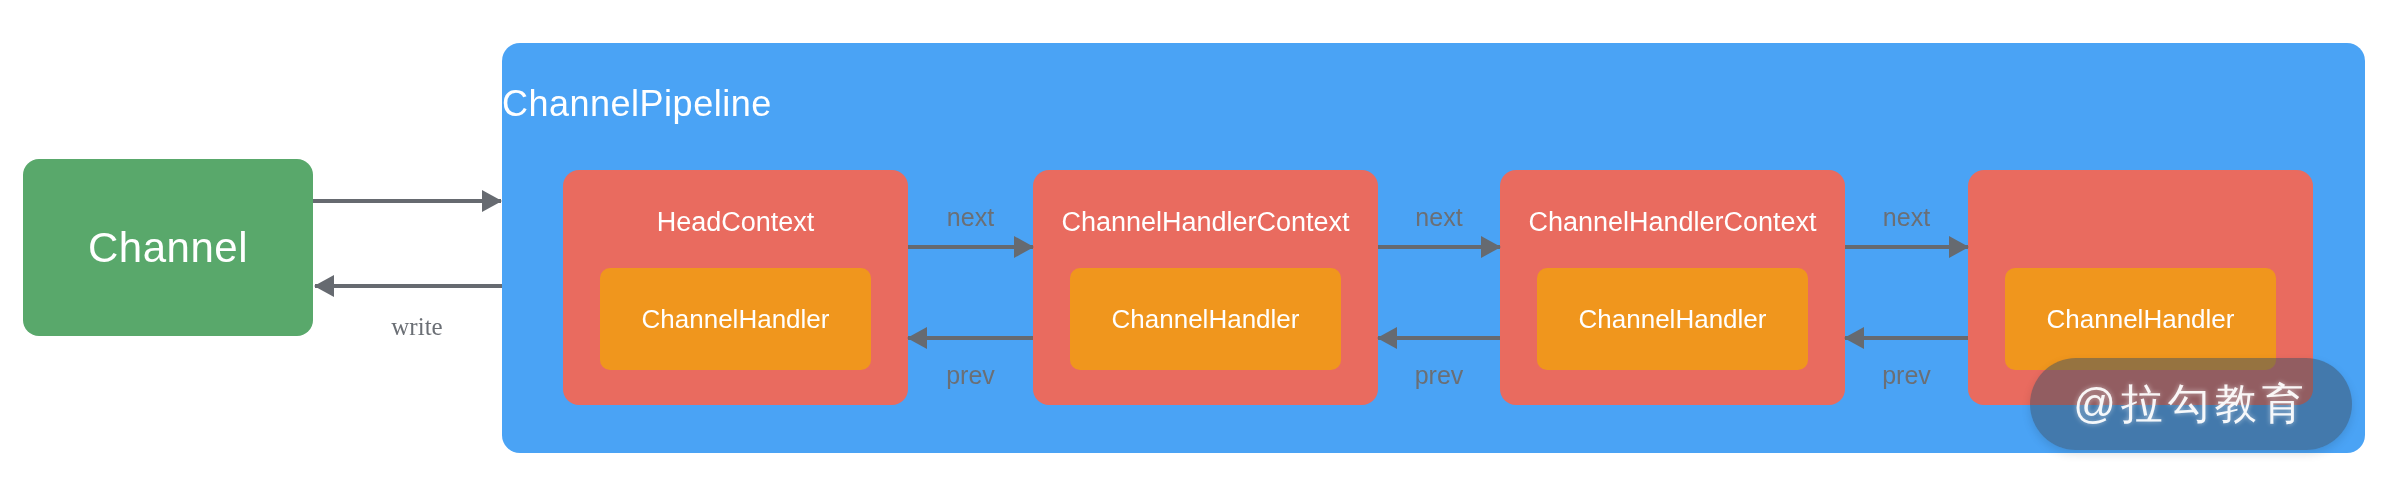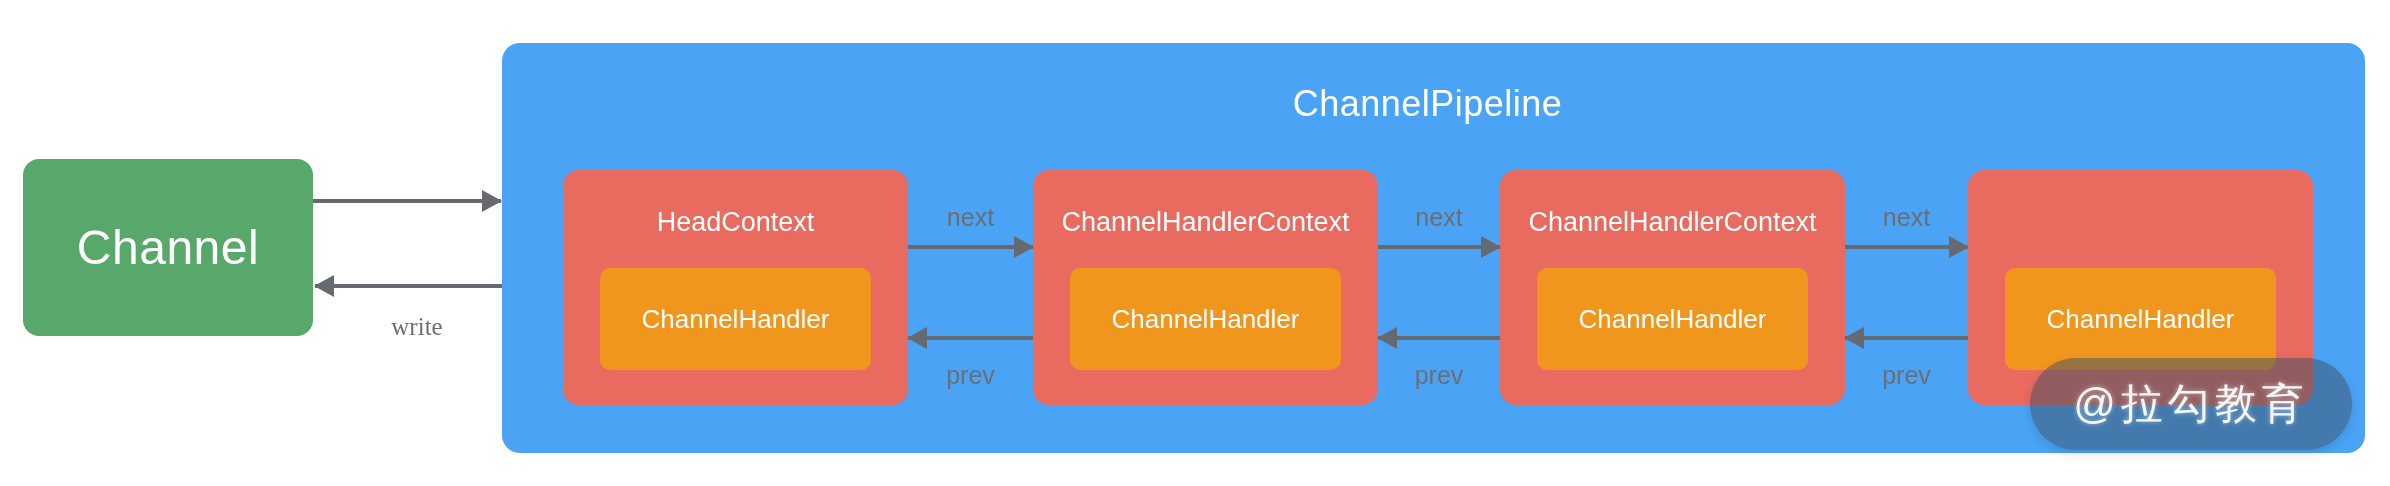--- a/index.html
+++ b/index.html
@@ -16,36 +16,35 @@
   .channel-box {
     position: absolute;
     left: 23px; top: 159px;
     width: 290px; height: 177px;
     background: var(--channel-green, #59A86B);
     border-radius: 16px;
     display: flex; align-items: center; justify-content: center;
   }
   .channel-box .label {
     color: var(--text-white, #ffffff);
-    font-size: 48px;
+    font-size: 42px;
     letter-spacing: 0.5px;
   }
 
   
   .pipeline-box {
     position: absolute;
     left: 502px; top: 43px;
     width: 1863px; height: 410px;
     background: var(--pipeline-blue, #4AA3F5);
     border-radius: 18px;
   }
   .pipeline-title {
     position: absolute;
     left: 0; right: 12px; top: 40px;
-    text-align: center;
     color: var(--text-white, #ffffff);
     font-size: 36px;
     letter-spacing: 0.5px;
   }
 
   
   .context-box {
     position: absolute;
     top: 170px;
     width: 345px; height: 235px;

